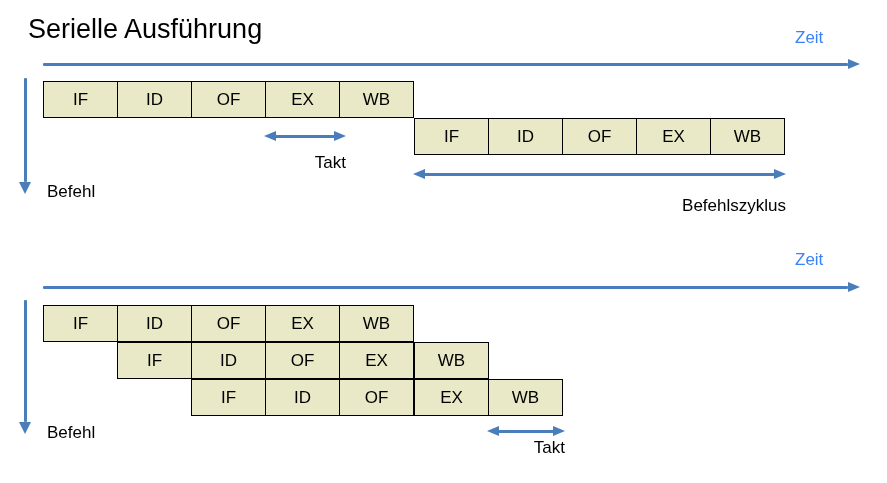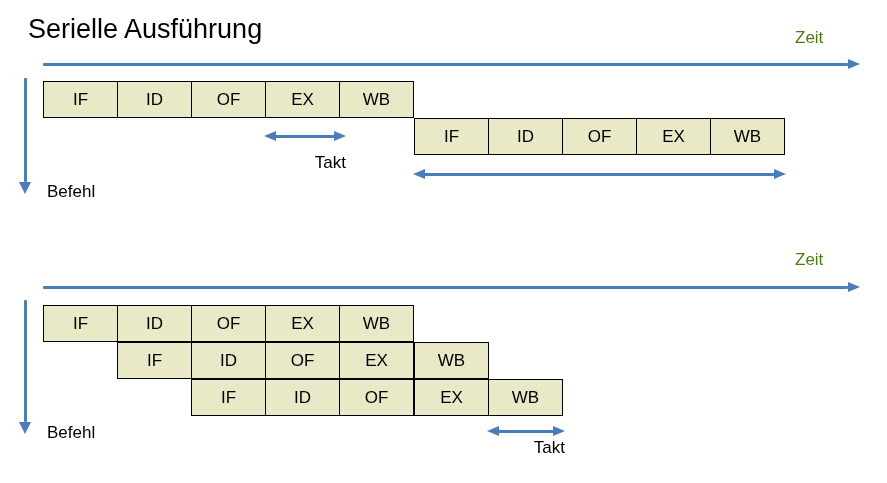--- a/index.html
+++ b/index.html
@@ -33,21 +33,21 @@
     color: #000000;
     white-space: nowrap;
   }
   #title-serial   { left: 28px; top: 14px; }
   #title-pipeline { left: 28px; top: 12px; }
 
   .zeit-label {
     position: absolute;
     font-size: 17px;
     line-height: 19px;
-    color: #4d7c0f;
+    color: #3b82f6;
     white-space: nowrap;
   }
 
   
   .time-axis {
     position: absolute;
     height: 11px;
   }
   .time-axis .shaft {
     position: absolute;
@@ -181,20 +181,21 @@
       <div class="shaft" style="left:8px; right:8px; width:66px;"></div>
       <div class="head-right"></div>
     </div>
     <div class="measure-label" style="left:264px; top:153px; width:82px;">Takt</div>
 
     <div class="measure" style="left:413px; top:169px; width:373px;">
       <div class="head-left"></div>
       <div class="shaft" style="left:8px; width:357px;"></div>
       <div class="head-right"></div>
     </div>
+    <div class="measure-label" style="left:413px; top:196px; width:373px;">Befehlszyklus</div>
   </div>
 
   <div class="section" id="section-pipeline">
 
 
     <div class="zeit-label" style="left:795px; top:10px;">Zeit</div>
 
     <div class="time-axis" style="left:43px; top:42px; width:861px;">
       <div class="shaft" style="width:805px;"></div>
       <div class="head-right" style="left:805px;"></div>

